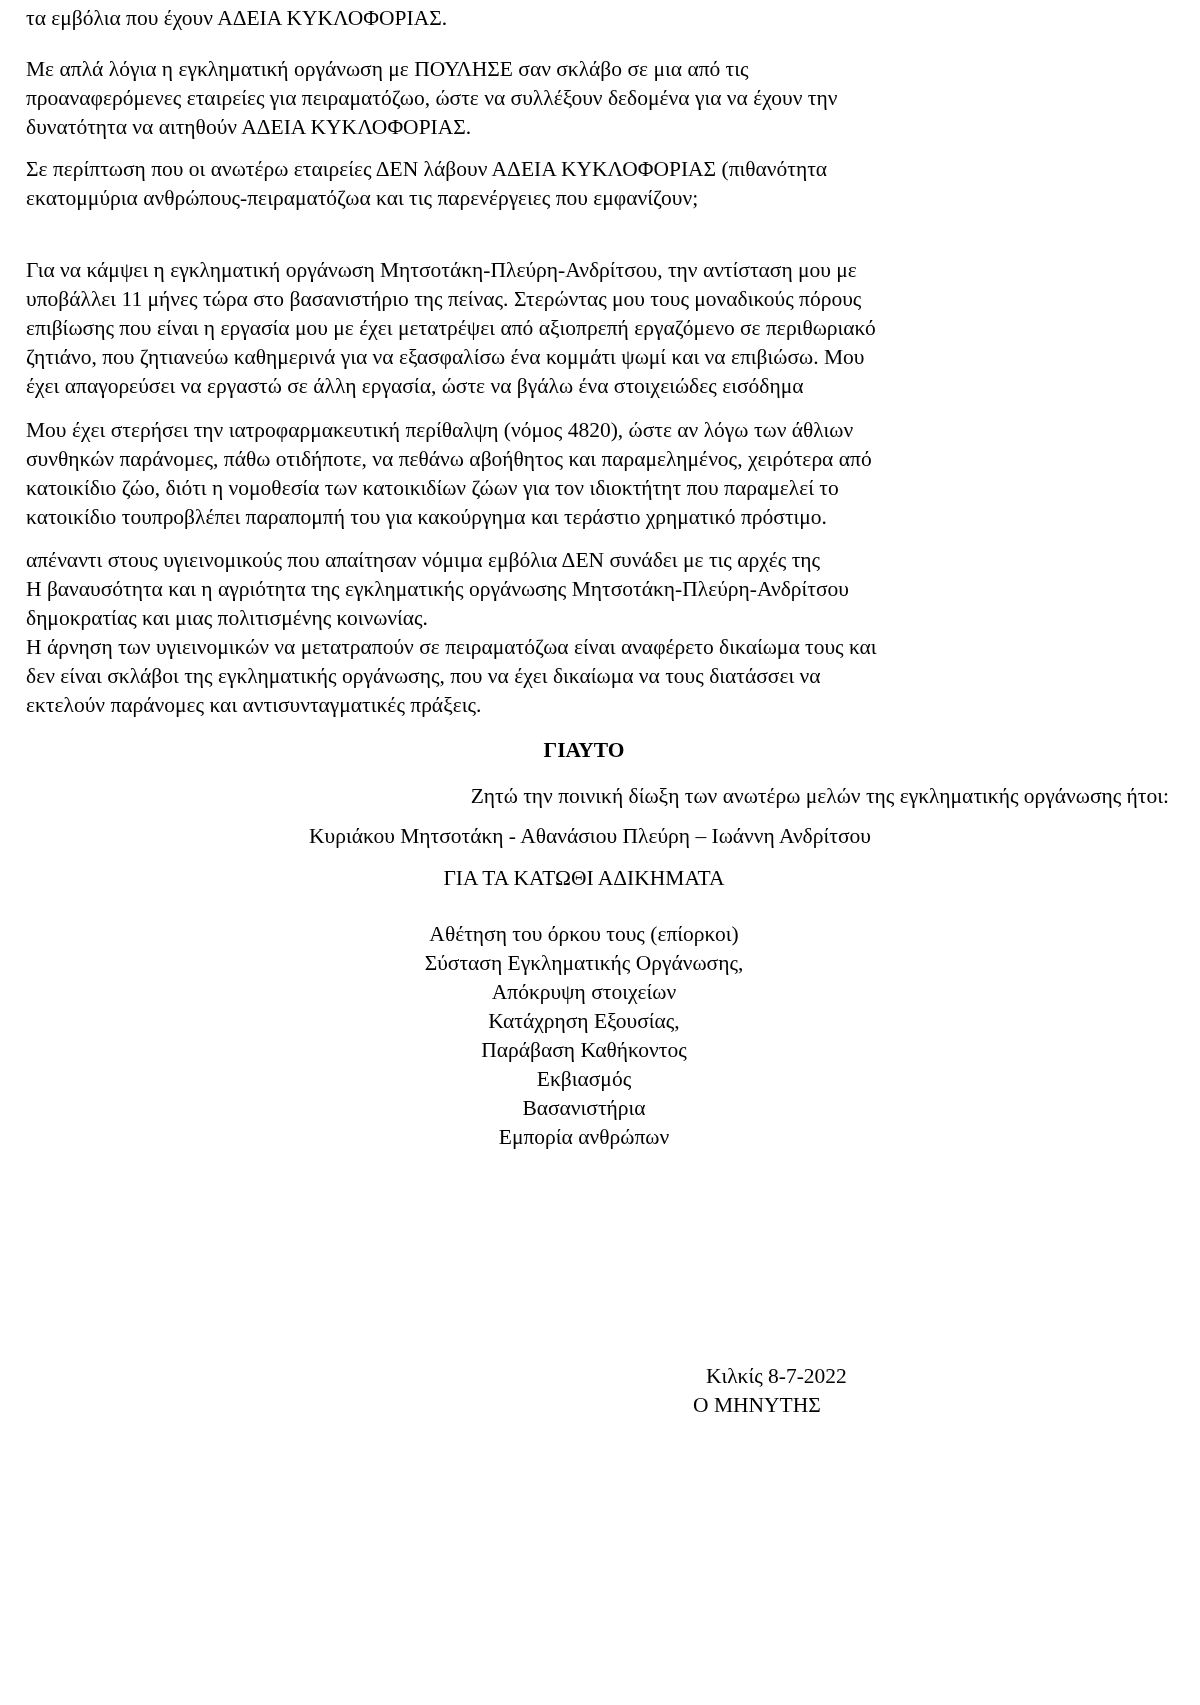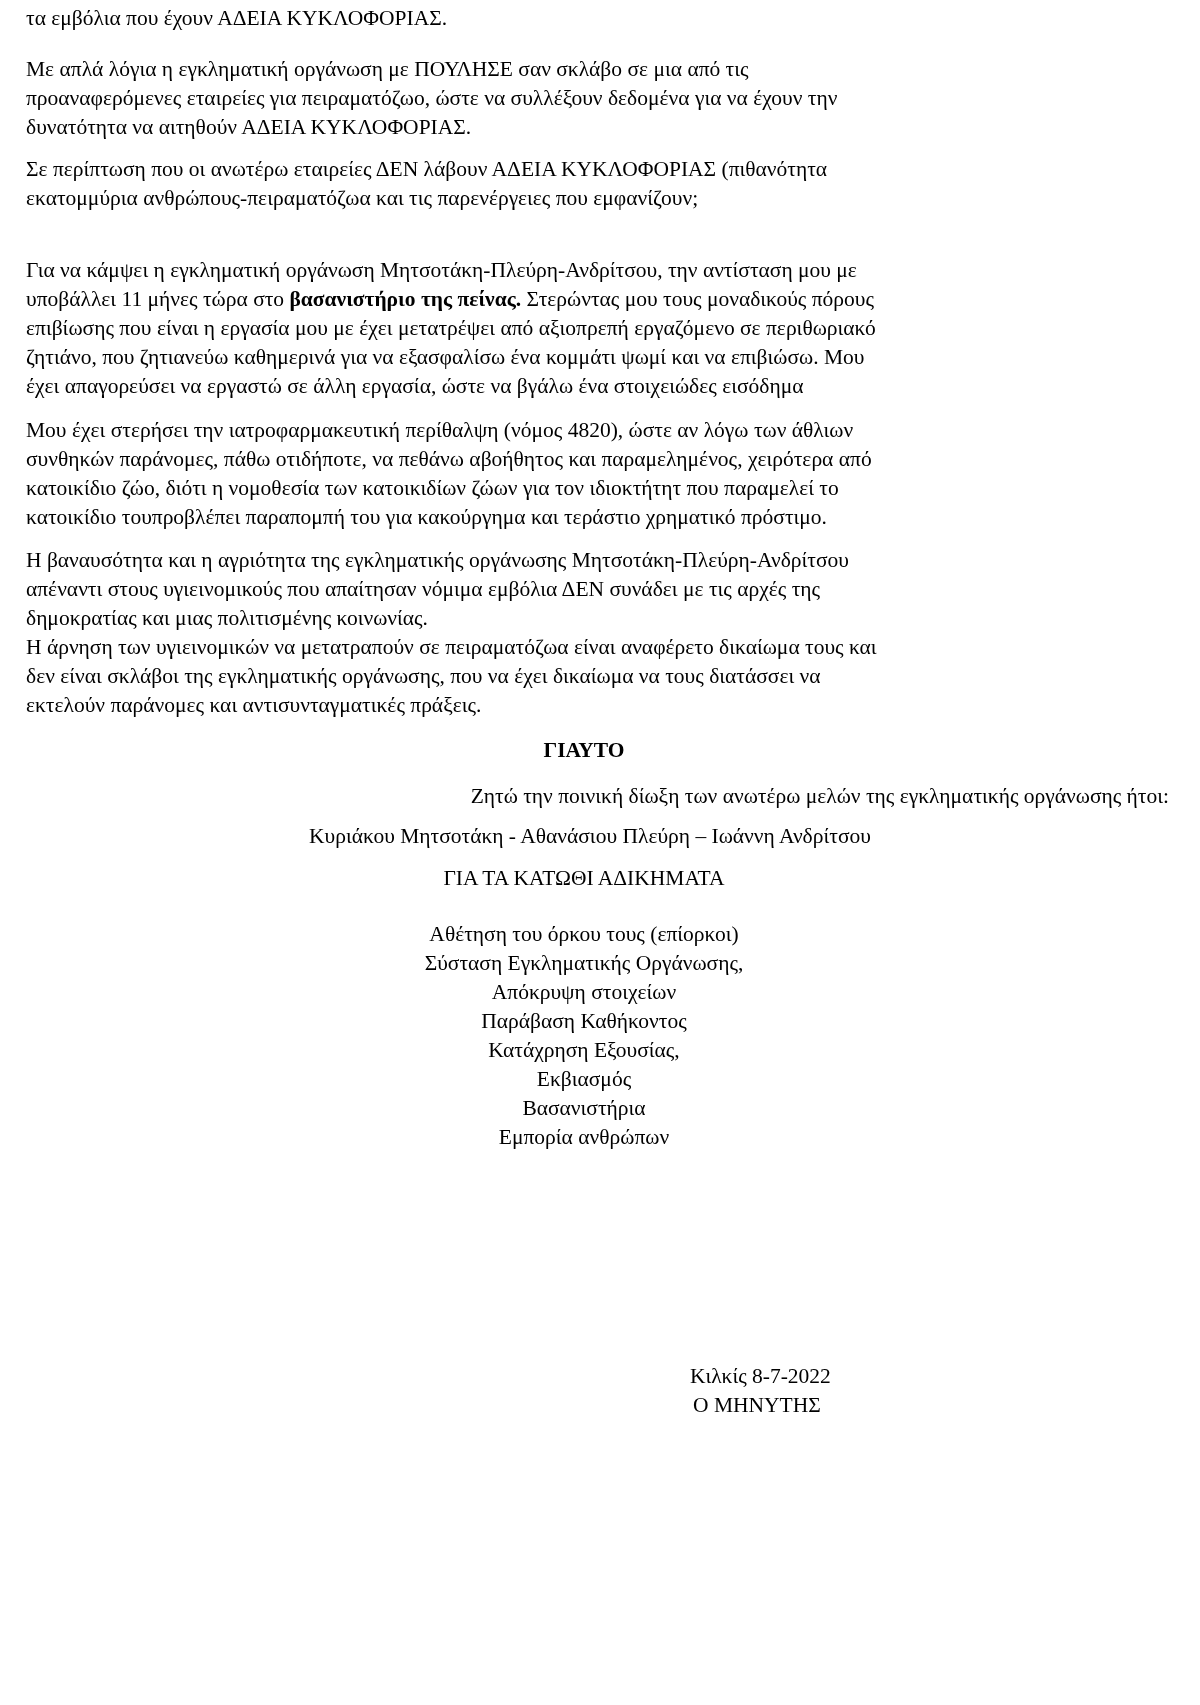--- a/index.html
+++ b/index.html
@@ -7,21 +7,21 @@
     width: 1200px; height: 1705px; position: relative; overflow: hidden;
     font-family: "Liberation Serif", "DejaVu Serif", serif;
     color: #000000; font-size: 21.5px; line-height: 29px;
   }
   .page { position: absolute; left: 26px; top: 0; width: 1150px; }
   .line { white-space: nowrap; display: block; }
   .para { position: absolute; left: 0; }
   .center { position: absolute; left: 0; width: 1170px; text-align: center; white-space: nowrap; }
   .list .line { text-align: center; }
   .sig { position: absolute; white-space: nowrap; }
-  b { font-weight: bold; margin-top: 45px; }
+  b { font-weight: normal; margin-top: 45px; }
 </style>
 </head>
 <body>
 
 <div class="page">
 
   <div class="para" style="top:4px;">
     <span class="line">τα εμβόλια που έχουν ΑΔΕΙΑ ΚΥΚΛΟΦΟΡΙΑΣ.</span>
   </div>
 
@@ -45,43 +45,43 @@
   </div>
 
   <div class="para" style="top:416px;">
     <span class="line">Μου έχει στερήσει την ιατροφαρμακευτική περίθαλψη (νόμος 4820), ώστε αν λόγω των άθλιων</span>
     <span class="line">συνθηκών παράνομες, πάθω οτιδήποτε, να πεθάνω αβοήθητος και παραμελημένος, χειρότερα από</span>
     <span class="line">κατοικίδιο ζώο, διότι η νομοθεσία των κατοικιδίων ζώων   για τον ιδιοκτήτητ που παραμελεί το</span>
     <span class="line">κατοικίδιο τουπροβλέπει  παραπομπή του για κακούργημα και τεράστιο χρηματικό πρόστιμο.</span>
   </div>
 
   <div class="para" style="top:546px;">
+    <span class="line">απέναντι στους υγιεινομικούς που απαίτησαν νόμιμα εμβόλια ΔΕΝ συνάδει με τις αρχές της</span>
     <span class="line">Η βαναυσότητα και η αγριότητα της εγκληματικής οργάνωσης  Μητσοτάκη-Πλεύρη-Ανδρίτσου</span>
-    <span class="line">απέναντι στους υγιεινομικούς που απαίτησαν νόμιμα εμβόλια ΔΕΝ συνάδει με τις αρχές της</span>
     <span class="line">δημοκρατίας και μιας πολιτισμένης κοινωνίας.</span>
     <span class="line">Η άρνηση των υγιεινομικών να μετατραπούν σε πειραματόζωα είναι αναφέρετο δικαίωμα τους και</span>
     <span class="line">δεν είναι σκλάβοι της εγκληματικής οργάνωσης, που να έχει δικαίωμα να τους διατάσσει να</span>
     <span class="line">εκτελούν παράνομες και αντισυνταγματικές πράξεις.</span>
   </div>
 
   <div class="center" style="top:736px; left:-27px;font-weight:bold;">ΓΙΑΥΤΟ</div>
 
   <div class="center" style="top:782px; left:-27px;text-align:right;">Ζητώ την ποινική δίωξη των ανωτέρω μελών της εγκληματικής οργάνωσης ήτοι:</div>
 
   <div class="center" style="top:822px; left:-27px;padding-left:6px;">Κυριάκου Μητσοτάκη - Αθανάσιου Πλεύρη – Ιωάννη Ανδρίτσου</div>
 
   <div class="center" style="top:864px; left:-27px;">ΓΙΑ ΤΑ ΚΑΤΩΘΙ ΑΔΙΚΗΜΑΤΑ</div>
 
   <div class="center list" style="top:906px; left:-27px;margin-top:14px;">
     <span class="line">Αθέτηση του όρκου  τους (επίορκοι)</span>
     <span class="line">Σύσταση Εγκληματικής Οργάνωσης,</span>
     <span class="line">Απόκρυψη στοιχείων</span>
+    <span class="line">Κατάχρηση Εξουσίας,</span>
     <span class="line">Παράβαση Καθήκοντος</span>
-    <span class="line">Κατάχρηση Εξουσίας,</span>
     <span class="line">Εκβιασμός</span>
     <span class="line">Βασανιστήρια</span>
     <span class="line">Εμπορία ανθρώπων</span>
   </div>
 
-  <div class="sig" style="top:1362px; left:664px;">Κιλκίς 8-7-2022</div>
+  <div class="sig" style="top:1362px; left:680px;">Κιλκίς 8-7-2022</div>
   <div class="sig" style="top:1391px; left:667px;">Ο ΜΗΝΥΤΗΣ</div>
 
 </div>
 
 </body></html>

